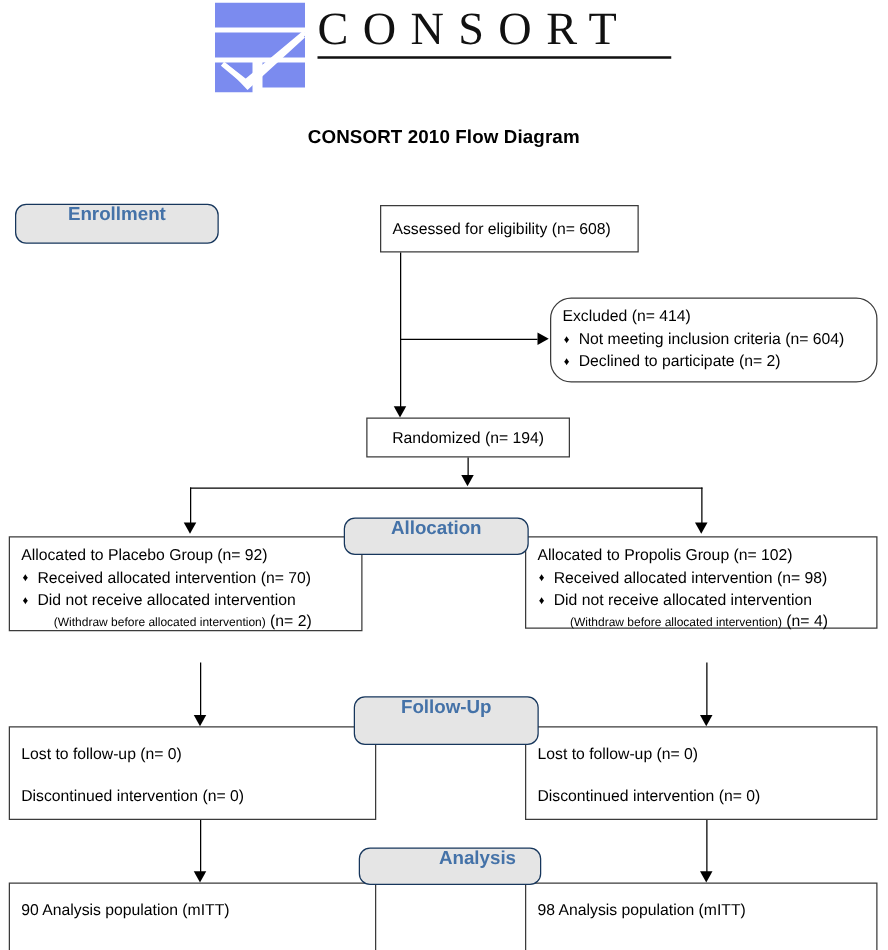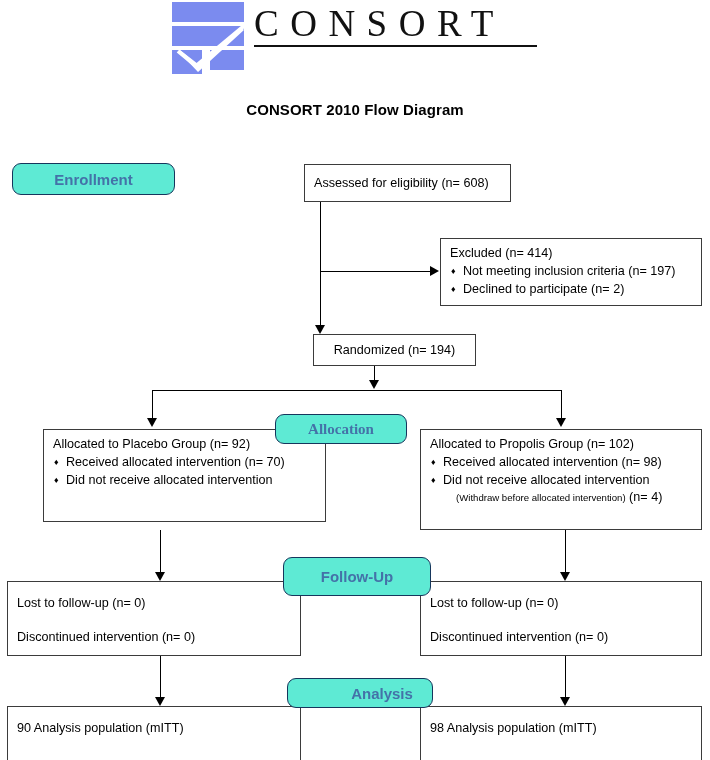--- a/index.html
+++ b/index.html
@@ -112,30 +112,29 @@
     font-size: 12.6px;
   }
   .sub-line .small {
     font-size: 9.6px;
   }
 
   
   .stage {
     position: absolute;
     box-sizing: border-box;
-    background: #5eead4;
+    background: #e5e5e5;
     border: 1.5px solid #16365c;
     border-radius: 9px;
     color: #4472a8;
     font-weight: bold;
     font-size: 15px;
     text-align: center;
     line-height: 1;
     display: flex;
-    align-items: center;
     justify-content: center;
     z-index: 5;
   }
 
   
   .vline {
     position: absolute;
     width: 0;
     border-left: 1.4px solid #000000;
     z-index: 1;
@@ -184,21 +183,21 @@
     <div id="wordmark-rule"></div>
   </div>
 </div>
 
 <div id="diagram-title">CONSORT 2010 Flow Diagram</div>
 
 <div class="stage" style="left:12px; top:163px; width:163px; height:32px;">
   <span>Enrollment</span>
 </div>
 
-<div class="stage" style="left:275px; top:414px; width:132px; height:30px;font-family:Liberation Serif, serif;">
+<div class="stage" style="left:275px; top:414px; width:148px; height:30px;">
   <span>Allocation</span>
 </div>
 
 <div class="stage" style="left:283px; top:557px; width:148px; height:39px;">
   <span>Follow-Up</span>
 </div>
 
 <div class="stage" style="left:287px; top:678px; width:146px; height:30px;padding-left:44px;">
   <span>Analysis</span>
 </div>
@@ -206,57 +205,61 @@
 <div class="box" style="left:268px; top:164px; width:207px; height:38px; display:flex; align-items:center;margin-left:36px;">
   <div class="line">Assessed for eligibility (n= 608)</div>
 </div>
 
 <div class="vline" style="left:320px; top:202px; height:128px;"></div>
 
 <div class="hline" style="left:320px; top:271px; width:110px;"></div>
 <div class="arrow-right" style="left:430px; top:266px;"></div>
 <div class="arrow-down" style="left:315px; top:325px;"></div>
 
-<div class="box" style="left:440px; top:238px; width:262px; height:68px;">
+<div class="box" style="left:440px; top:238px; width:262px; height:68px;border-radius:17px;">
   <div class="line">Excluded (n= 414)</div>
   <div class="bullet-line">
     <span class="dia">♦</span>
-    <span>Not meeting inclusion criteria (n= 197)</span>
+    <span>Not meeting inclusion criteria (n= 604)</span>
   </div>
   <div class="bullet-line">
     <span class="dia">♦</span>
     <span>Declined to participate (n= 2)</span>
   </div>
 </div>
 
-<div class="box" style="left:293px; top:334px; width:163px; height:32px; display:flex; align-items:center; justify-content:center;margin-left:20px;">
+<div class="box" style="left:293px; top:334px; width:163px; height:32px; display:flex; align-items:center; justify-content:center;">
   <div class="line center">Randomized (n= 194)</div>
 </div>
 
 <div class="vline" style="left:374px; top:366px; height:18px;"></div>
 <div class="arrow-down" style="left:369px; top:380px;"></div>
 <div class="hline" style="left:152px; top:390px; width:410px;"></div>
 <div class="vline" style="left:152px; top:390px; height:31px;"></div>
 <div class="vline" style="left:561px; top:390px; height:31px;"></div>
 <div class="arrow-down" style="left:147px; top:418px;"></div>
 <div class="arrow-down" style="left:556px; top:418px;"></div>
 
-<div class="box" style="left:7px; top:429px; width:283px; height:93px;margin-left:36px;">
+<div class="box" style="left:7px; top:429px; width:283px; height:76px;">
   <div class="line">Allocated to Placebo Group (n= 92)</div>
   <div class="bullet-line">
     <span class="dia">♦</span>
     <span>Received allocated intervention (n= 70)</span>
   </div>
   <div class="bullet-line">
     <span class="dia">♦</span>
     <span>Did not receive allocated intervention</span>
   </div>
-</div>
-
-<div class="box" style="left:420px; top:429px; width:282px; height:101px;">
+  <div class="sub-line">
+    <span class="small">(Withdraw before allocated intervention)</span>
+    <span>(n= 2)</span>
+  </div>
+</div>
+
+<div class="box" style="left:420px; top:429px; width:282px; height:74px;">
   <div class="line">Allocated to Propolis Group (n= 102)</div>
   <div class="bullet-line">
     <span class="dia">♦</span>
     <span>Received allocated intervention (n= 98)</span>
   </div>
   <div class="bullet-line">
     <span class="dia">♦</span>
     <span>Did not receive allocated intervention</span>
   </div>
   <div class="sub-line">

